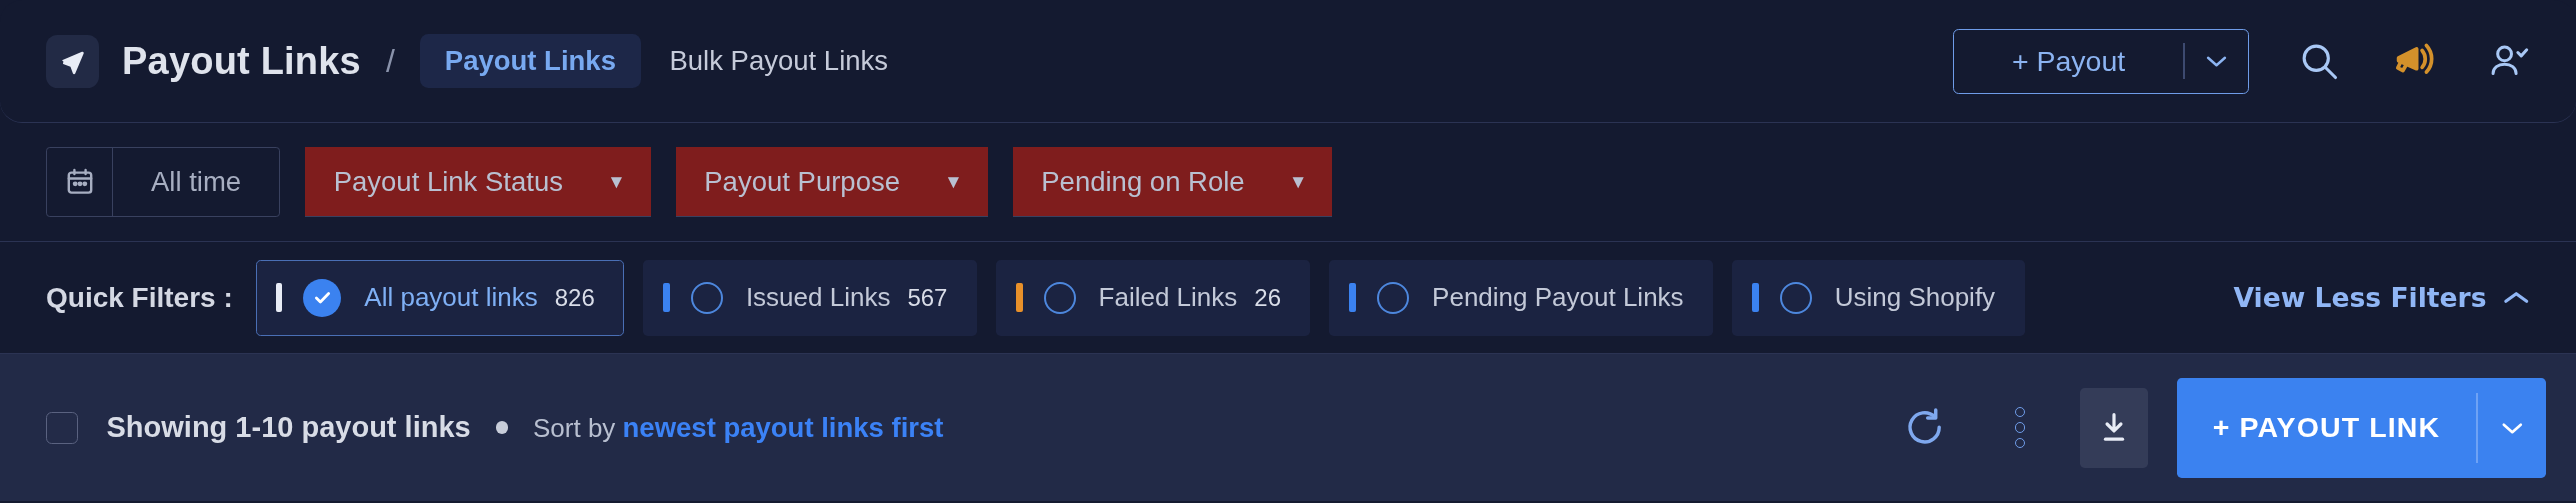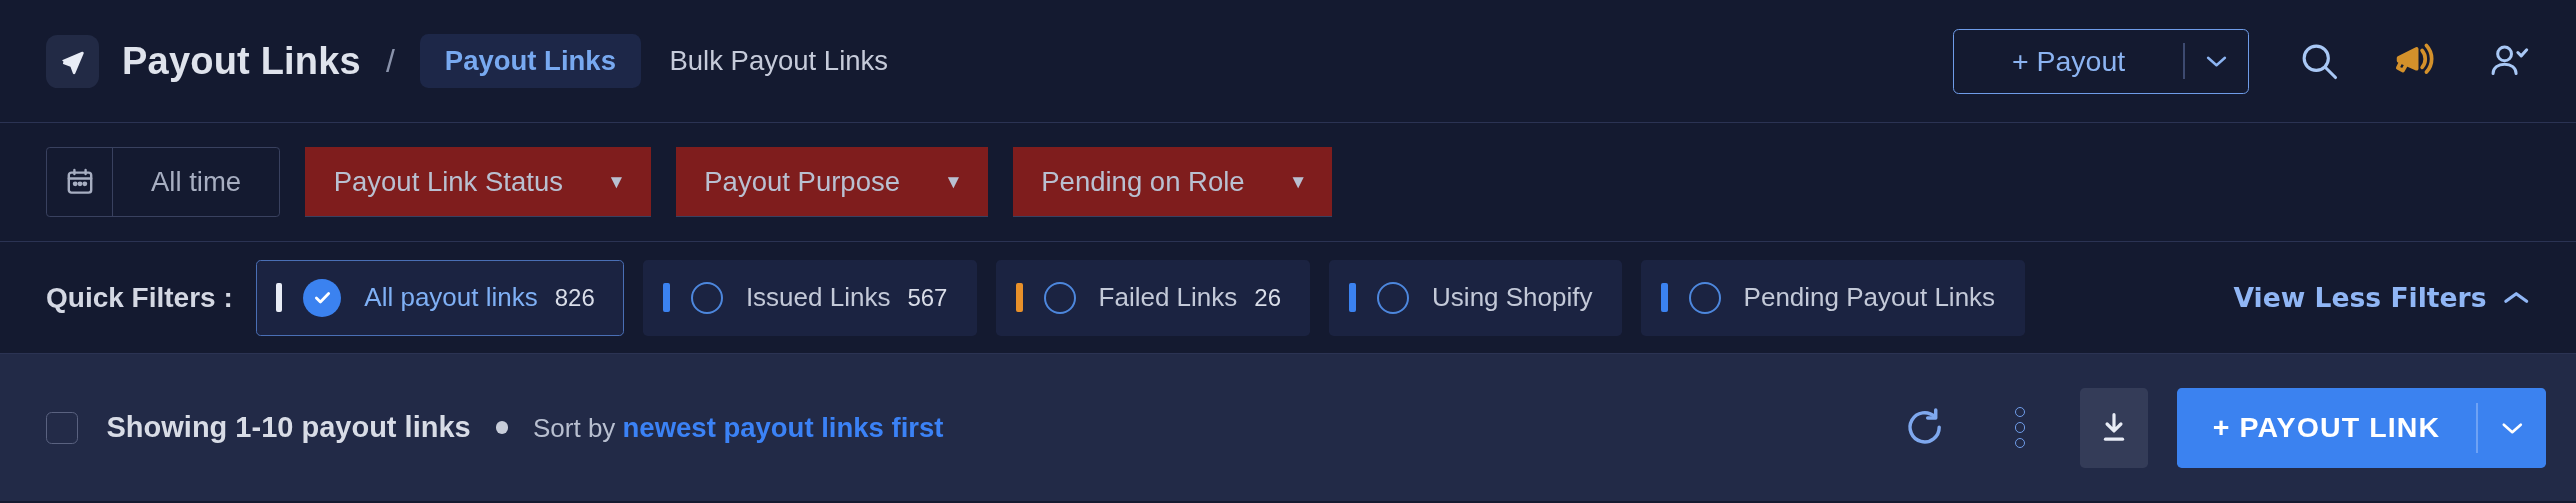--- a/index.html
+++ b/index.html
@@ -11,20 +11,21 @@
   }
   .app { width: 2576px; height: 503px; position: relative; background: #141a30; }
 
   
   .header {
     height: 123px;
     display: flex; align-items: center;
     padding: 0 42px 0 46px;
     border-bottom: 1.9px solid #2b3353;
     background: #141a30;
+    border-radius: 22px;
   }
   .brand-icon {
     width: 53px; height: 53px; border-radius: 11.4px;
     background: #222a45;
     display: flex; align-items: center; justify-content: center;
     flex: 0 0 auto;
   }
   .page-title {
     font-size: 38px; font-weight: 700; color: #dfe3ec;
     margin-left: 23px; letter-spacing: 0.2px;
@@ -121,21 +122,21 @@
          background: #232b48; flex: 0 0 auto; }
   .showing { margin-left: 28.5px; font-size: 29px; font-weight: 700; color: #d8dce6; white-space: nowrap; }
   .dot { width: 12.3px; height: 12.3px; border-radius: 50%; background: #c8cdda; margin: 0 25px; flex: 0 0 auto; }
   .sortby { font-size: 26px; color: #b8bfd0; white-space: nowrap; }
   .sortby b { color: #3b82f6; font-weight: 700; font-size: 27.5px; }
   .iconbtn { width: 57px; height: 57px; display: flex; align-items: center; justify-content: center;
              margin-left: 38px; flex: 0 0 auto; }
   .dlbtn { width: 68px; height: 80px; background: #343c58; border-radius: 4.7px;
            display: flex; align-items: center; justify-content: center; margin-left: 32px; flex: 0 0 auto; }
   .primary {
-    margin-left: 28.5px; height: 80px; background: #3b82f0; border-radius: 4.7px;
+    margin-left: 28.5px; height: 100px; background: #3b82f0; border-radius: 4.7px;
     display: flex; align-items: stretch; flex: 0 0 auto;
   }
   .primary .lbl { display: flex; align-items: center; padding: 0 36px; color: #fff;
                   font-size: 28.5px; font-weight: 700; letter-spacing: 1.1px; white-space: nowrap; }
   .primary .div { width: 1.9px; background: #6ea2f5; margin: 15px 0; }
   .primary .car { width: 68px; display: flex; align-items: center; justify-content: center;
                   color: #fff; font-size: 23px; }
   .dots3 { display: flex; flex-direction: column; align-items: center; justify-content: space-between; height: 42px; }
   .dots3 i { width: 10.4px; height: 10.4px; border-radius: 50%; border: 1.9px solid #6f9ce8; display: block; }
 </style>
@@ -241,27 +242,27 @@
     <div class="chip">
       <span class="bar" style="background:#e8902a"></span>
       <span class="ring"></span>
       <span class="ctext">Failed Links</span>
       <span class="cnum">26</span>
     </div>
 
     <div class="chip">
       <span class="bar" style="background:#3b82f0"></span>
       <span class="ring"></span>
-      <span class="ctext">Using Shopify</span>
+      <span class="ctext">Pending Payout Links</span>
     </div>
 
     <div class="chip">
       <span class="bar" style="background:#3b82f0"></span>
       <span class="ring"></span>
-      <span class="ctext">Pending Payout Links</span>
+      <span class="ctext">Using Shopify</span>
     </div>
 
     <div class="viewless">
       <span>View Less Filters</span>
       <span class="chev">
         <svg width="28.5" height="17" viewBox="0 0 30 18" fill="none" stroke="#90b6f5" stroke-width="3.4" stroke-linecap="round" stroke-linejoin="round">
             <path d="M4 13l11-8 11 8"></path>
           </svg>
       </span>
     </div>

